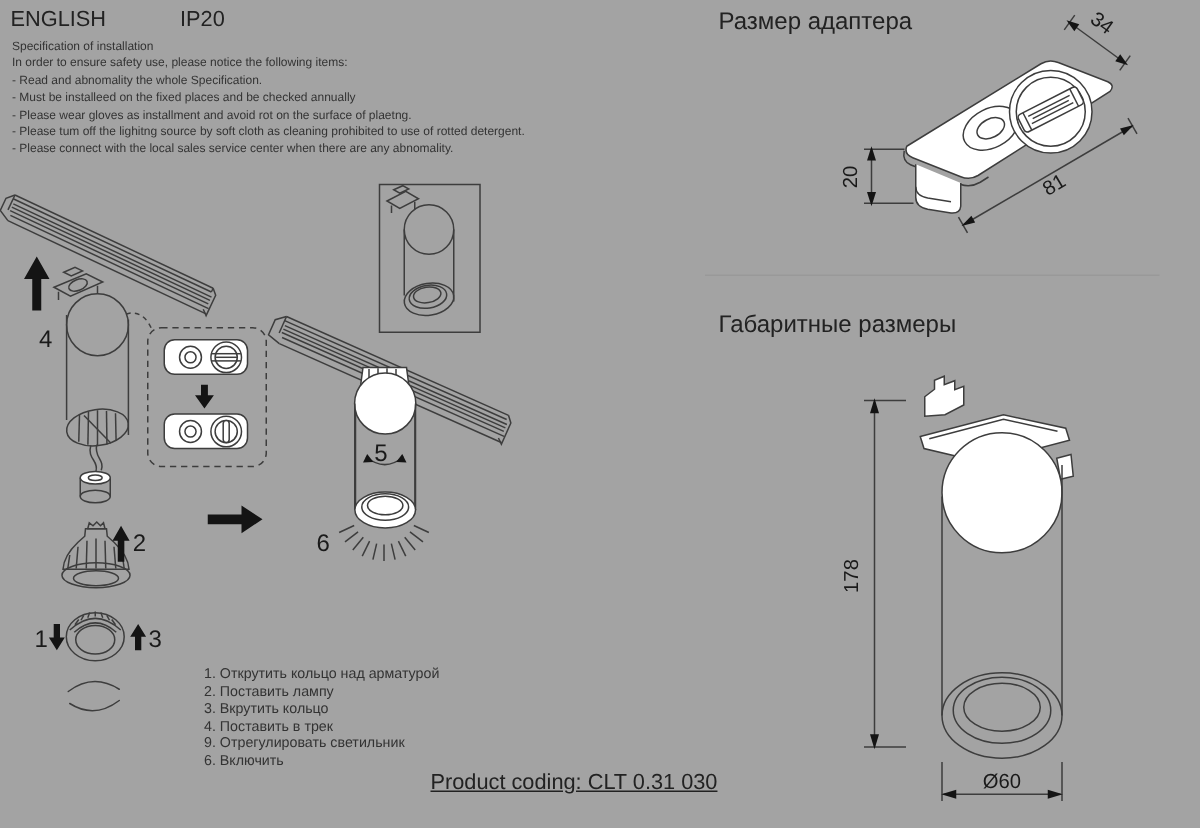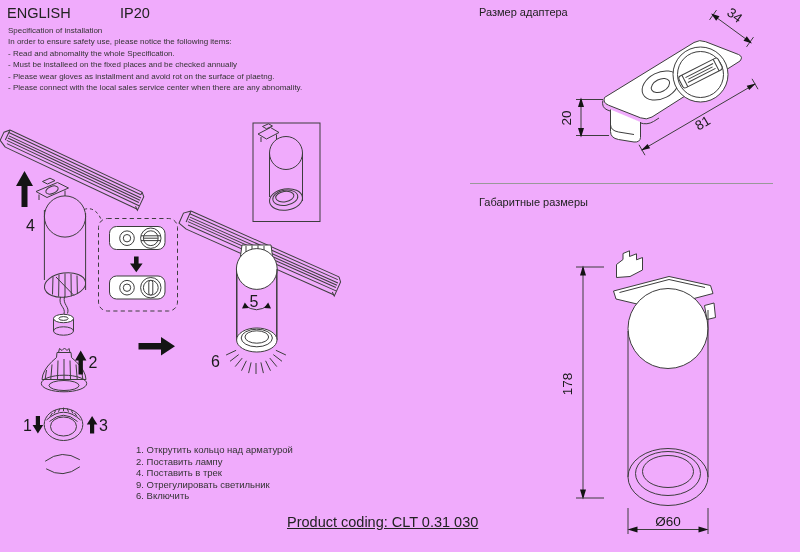--- a/index.html
+++ b/index.html
@@ -1,21 +1,21 @@
 <!DOCTYPE html>
 <html><head>
 <meta charset="utf-8">
 <style>
   html,body{margin:0;padding:0;background:#fff;}
-  .page{position:relative;width:800px;height:552px;background:#f0abfc;overflow:hidden;
+  .page{position:relative;width:800px;height:552px;background:#a3a3a3;overflow:hidden;
         font-family:"Liberation Sans", sans-serif;color:#1a1a1a;}
   .abs{position:absolute;white-space:nowrap;}
   .hdr{font-size:14.5px;color:#222;}
   .spec{font-size:8px;line-height:11.4px;color:#333;}
-  .ru-title{font-size:11px;color:#222;}
+  .ru-title{font-size:16px;color:#222;}
   .ru-steps{font-size:9.5px;line-height:11.6px;color:#333;}
   .product{font-size:14.5px;color:#222;}
   .divider{position:absolute;border-top:1px solid #999;height:0;}
   svg{position:absolute;overflow:visible;}
   svg line, svg path, svg rect, svg ellipse, svg circle{stroke:#3d3d3d;stroke-width:1;fill:none;}
   svg .fw{fill:#ffffff;}
   svg .blk{fill:#141414;stroke:none;}
   svg .dash{stroke-dasharray:4.2,3.2;}
   svg .dash2{stroke-dasharray:3.2,2.8;}
   svg text{stroke:none;fill:#1a1a1a;font-family:"Liberation Sans", sans-serif;}
@@ -29,20 +29,21 @@
 
   <span class="abs hdr" style="left:7px;top:5px;">ENGLISH</span>
   <span class="abs hdr" style="left:120px;top:5px;">IP20</span>
 
   <div class="abs spec" style="left:8px;top:25px;">
     <div>Specification of installation</div>
     <div>In order to ensure safety use, please notice the following items:</div>
     <div>- Read and abnomality the whole Specification.</div>
     <div>- Must be installeed on the fixed places and be checked annually</div>
     <div>- Please wear gloves as installment and avoid rot on the surface of plaetng.</div>
+    <div>- Please tum off the lighitng source by soft cloth as cleaning prohibited to use of rotted detergent.</div>
     <div>- Please connect with the local sales service center when there are any abnomality.</div>
   </div>
 
   <svg style="left:0;top:125px;" width="460" height="360" viewBox="0 125 460 360">
 
     <g transform="translate(10,130) rotate(25.2)">
       <line x1="0" y1="0" x2="146" y2="0"></line>
         <line x1="0" y1="2.8" x2="146" y2="2.8"></line>
       <line x1="1.5" y1="5.8" x2="147.5" y2="5.8"></line>
         <line x1="1.5" y1="8.2" x2="147.5" y2="8.2"></line>
@@ -247,21 +248,21 @@
       <line x1="758" y1="89.2" x2="752" y2="78.8"></line>
       <line x1="642" y1="150" x2="755" y2="84"></line>
       <path class="blk" d="M641,150.6 L650.1,148.3 L647.6,143.9 Z"></path>
       <path class="blk" d="M755.8,83.4 L746.7,85.7 L749.2,90.1 Z"></path>
       <text class="dimnum" x="705" y="127" text-anchor="middle" transform="rotate(-30.5 705 127)">81</text>
     </g>
   </svg>
 
   <div class="divider" style="left:470px;top:183px;width:303px;"></div>
 
-  <div class="abs ru-title" style="left:479px;top:196px;text-align:center;">Габаритные размеры</div>
+  <div class="abs ru-title" style="left:479px;top:208px;text-align:center;">Габаритные размеры</div>
 
   <svg style="left:540px;top:230px;" width="260" height="322" viewBox="540 230 260 322">
     <g>
       <path class="fw" d="M616.5,277.5 L616.5,264.5 L623,259.5 L623,253.5 L629.5,250.8 L629.5,256.5 L636.5,253.8 L636.5,259.8 L642.5,257.5 L642.5,270 L630,276.5 Z"></path>
       <path class="fw" d="M613.5,291 L669,276.5 L710.5,285.5 L713,293.5 L656,308.5 L616,299 Z"></path>
       <path d="M619.5,292.5 L669,279.5 L705,287.5"></path>
       <path class="fw" d="M704.5,305.5 L714,303 L715.5,317.5 L707,319.5 Z"></path>
       <circle class="fw" cx="668" cy="328.5" r="40"></circle>
       <line x1="628" y1="331" x2="628" y2="477"></line>
       <line x1="708" y1="310" x2="708" y2="477"></line>
@@ -283,20 +284,21 @@
       <line x1="629" y1="529.5" x2="707" y2="529.5"></line>
       <path class="blk" d="M627.5,529.5 L637.5,526.5 L637.5,532.5 Z"></path>
       <path class="blk" d="M708.5,529.5 L698.5,526.5 L698.5,532.5 Z"></path>
       <text class="dimnum" x="668" y="525.5" text-anchor="middle">Ø60</text>
     </g>
   </svg>
 
   <div class="abs ru-steps" style="left:136px;top:444px;">
     <div>1. Открутить кольцо над арматурой</div>
     <div>2. Поставить лампу</div>
+    <div>3. Вкрутить кольцо</div>
     <div>4. Поставить в трек</div>
     <div>9. Отрегулировать светильник</div>
     <div>6. Включить</div>
   </div>
 
   <div class="abs product" style="left:287px;top:514px;text-decoration:underline;">Product coding: CLT 0.31 030</div>
 
 </div>
 
 </body></html>

